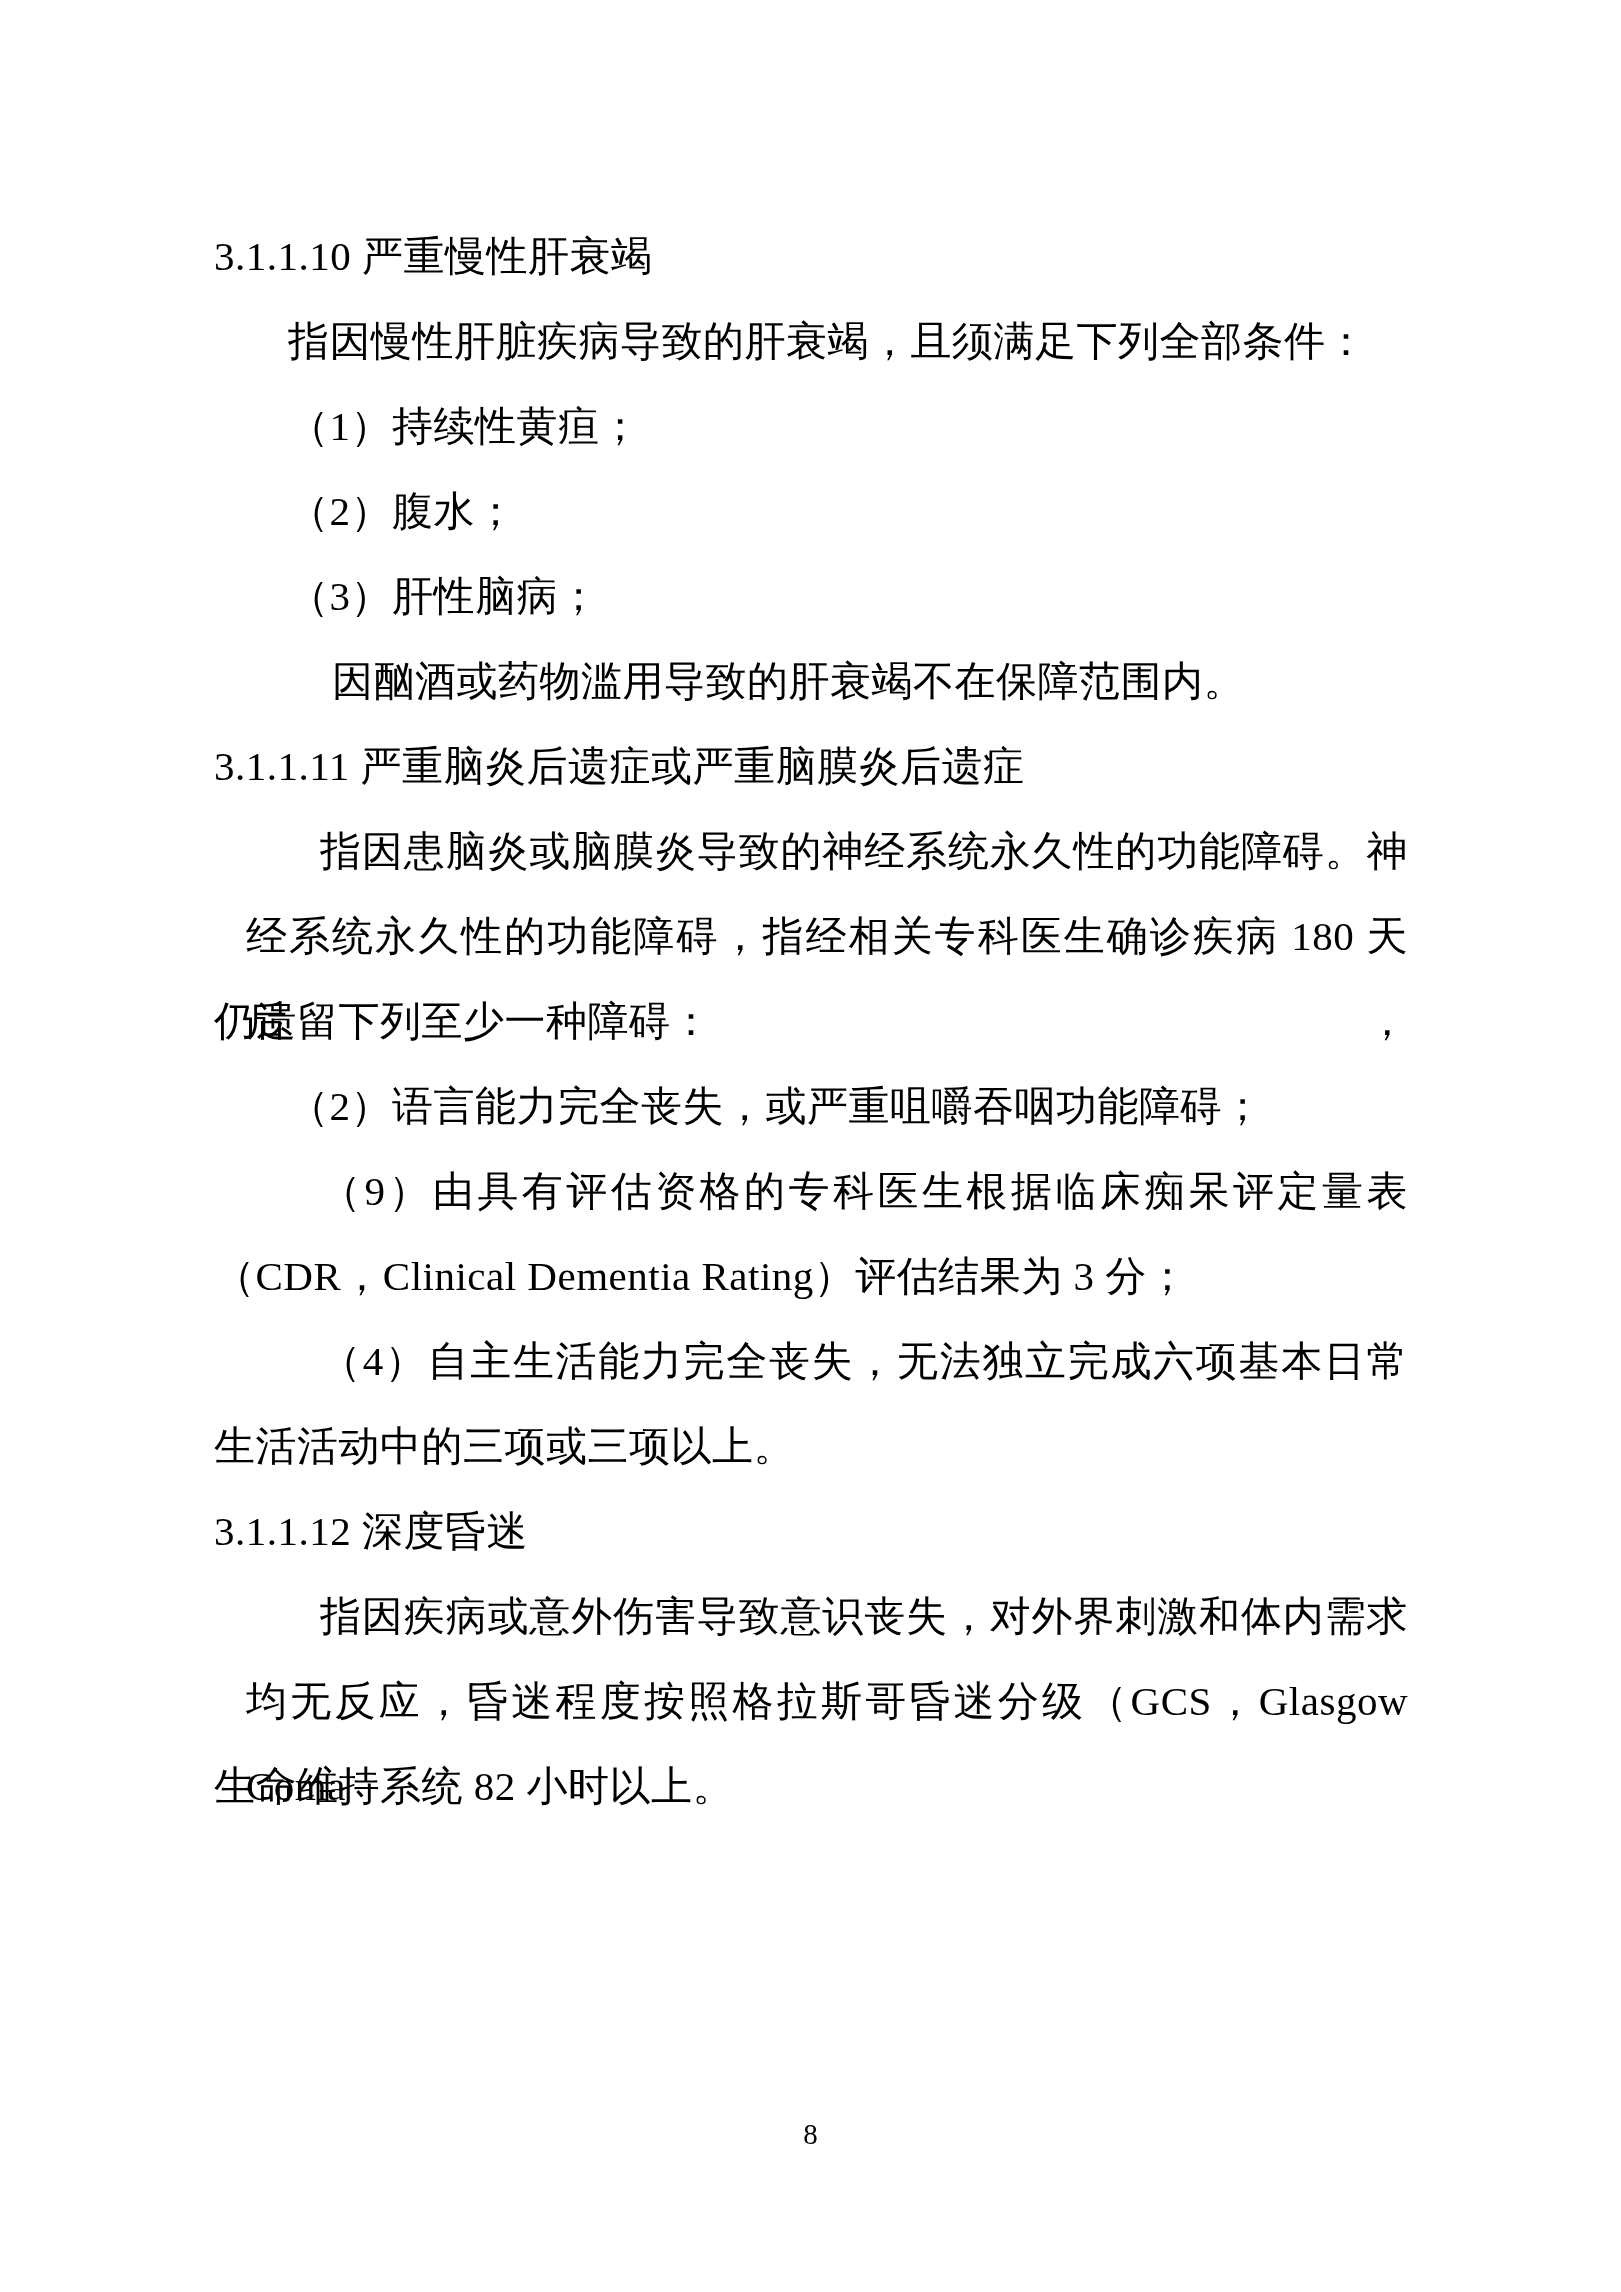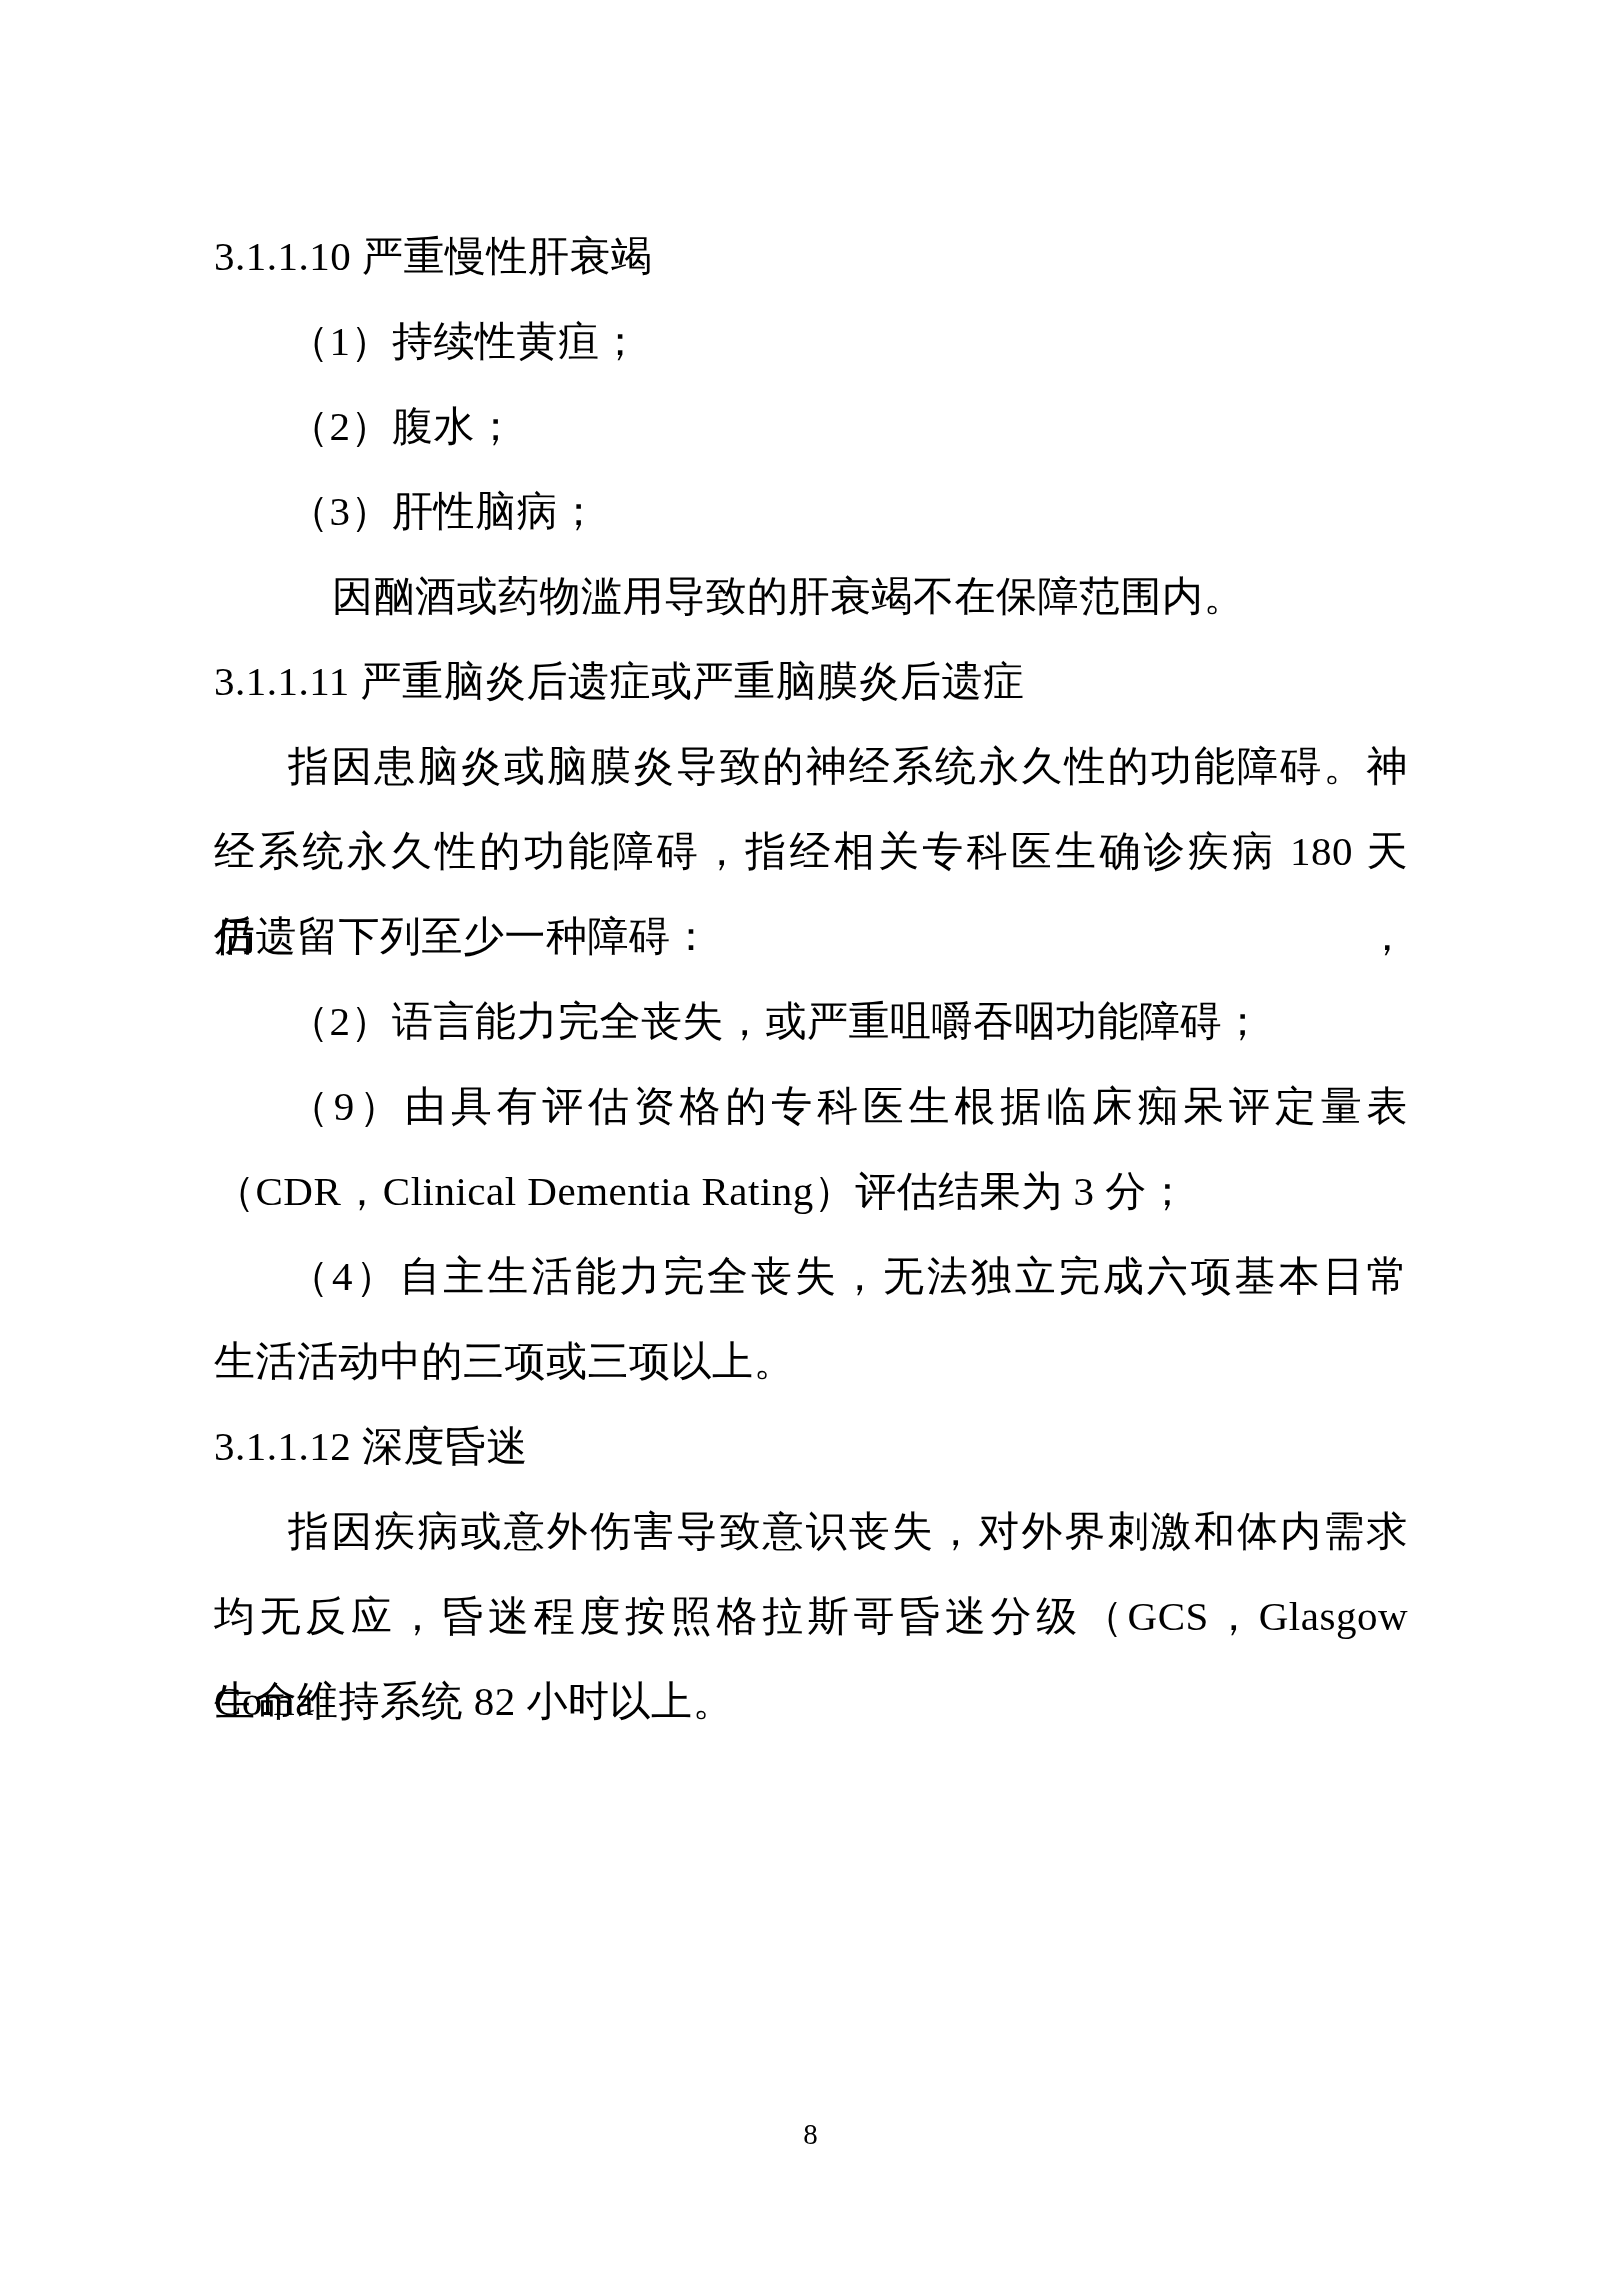--- a/index.html
+++ b/index.html
@@ -30,37 +30,39 @@
     text-align: left;
   }
   .t-heading    { padding-left: 0; }
   .t-para-first { padding-left: 74px; }
   .t-para-cont  { padding-left: 0; }
   .t-item       { padding-left: 74px; }
   .t-bold-note  { padding-left: 118px; font-weight: normal; }
   .justify {
     text-align: justify;
     text-align-last: justify;
+    margin-left: 32px;
   }
   .page-number {
     position: absolute;
     left: 0;
     right: 0;
     top: 2117px;
     text-align: center;
     font-size: 29px;
     line-height: 35px;
   }
 </style>
 </head>
 <body>
 
 <div class="page">
   <div class="content" id="content">
       <div class="line t-heading">3.1.1.10 严重慢性肝衰竭</div>
+      <div class="line t-para-first">指因慢性肝脏疾病导致的肝衰竭，且须满足下列全部条件：</div>
       <div class="line t-item">（1）持续性黄疸；</div>
       <div class="line t-item">（2）腹水；</div>
       <div class="line t-item">（3）肝性脑病；</div>
       <div class="line t-bold-note">因酗酒或药物滥用导致的肝衰竭不在保障范围内。</div>
       <div class="line t-heading">3.1.1.11 严重脑炎后遗症或严重脑膜炎后遗症</div>
       <div class="line t-para-first justify">指因患脑炎或脑膜炎导致的神经系统永久性的功能障碍。神</div>
       <div class="line t-para-cont justify">经系统永久性的功能障碍，指经相关专科医生确诊疾病 180 天后，</div>
       <div class="line t-para-cont">仍遗留下列至少一种障碍：</div>
       <div class="line t-item">（2）语言能力完全丧失，或严重咀嚼吞咽功能障碍；</div>
       <div class="line t-item justify">（9）由具有评估资格的专科医生根据临床痴呆评定量表</div>

